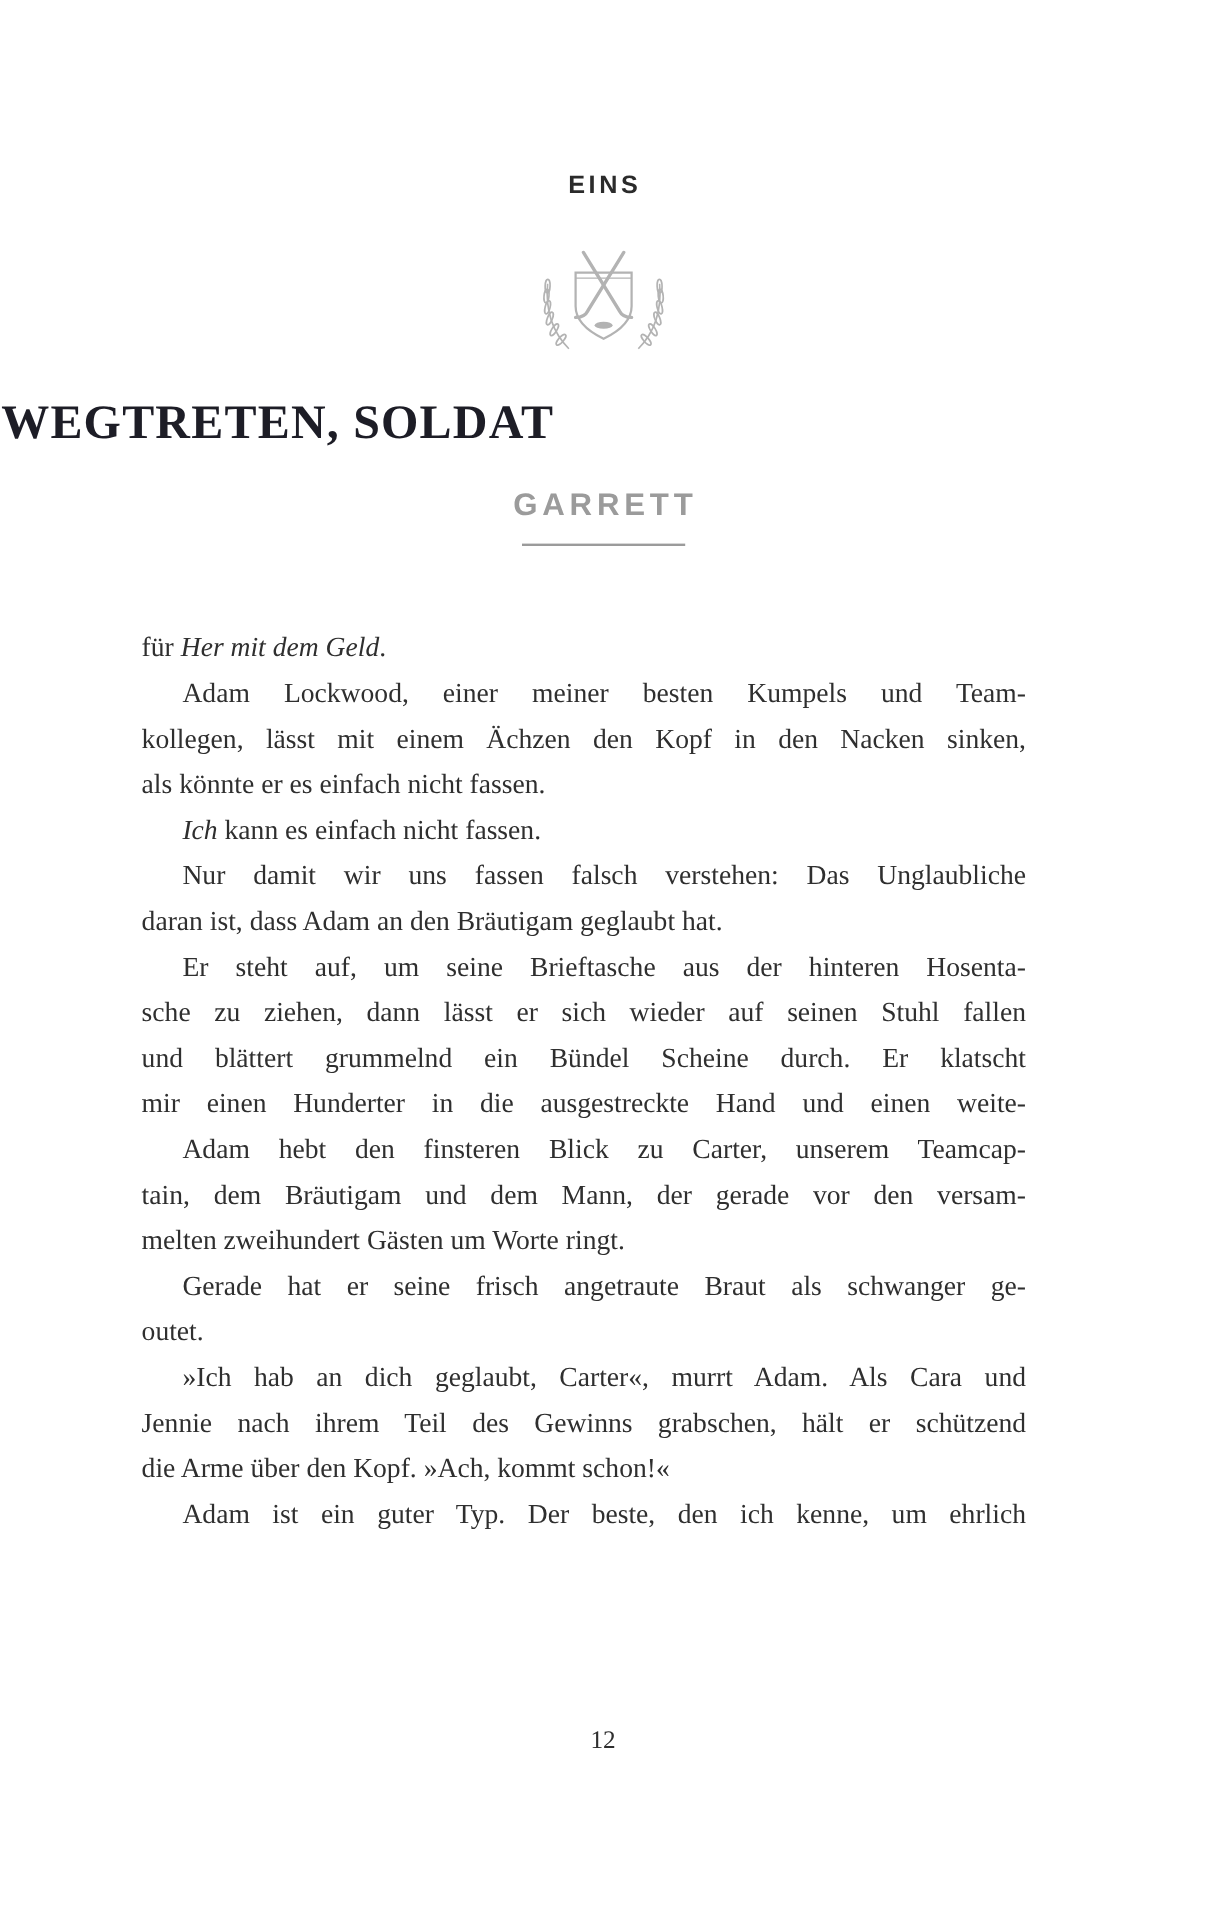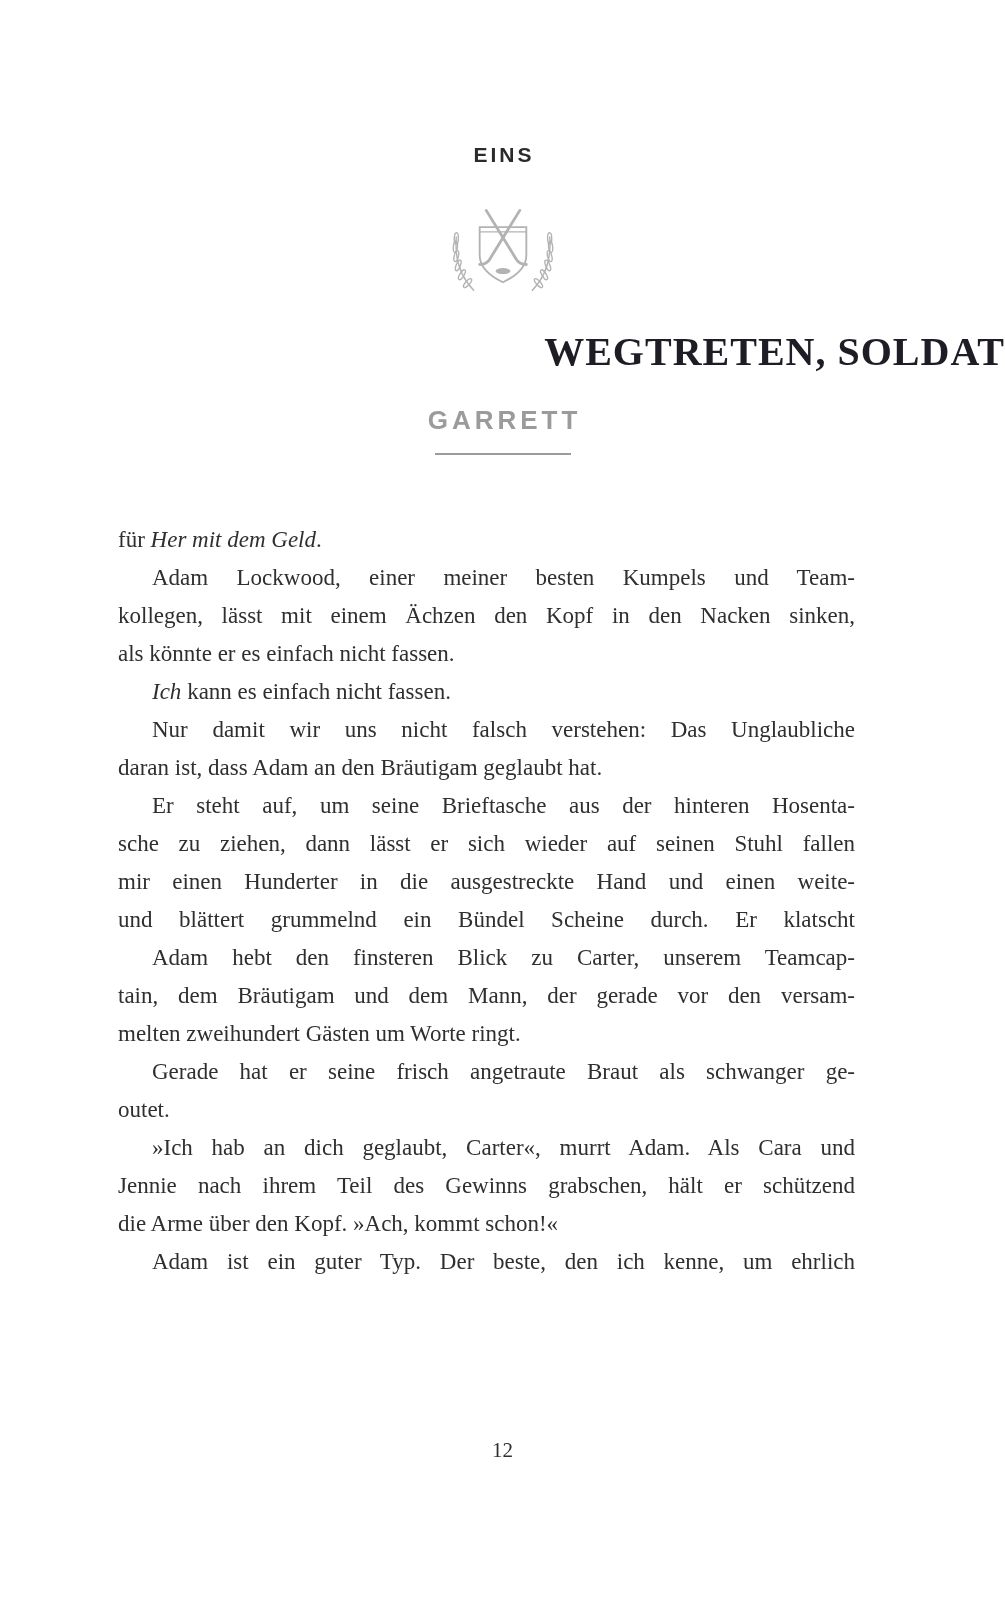--- a/index.html
+++ b/index.html
@@ -27,21 +27,21 @@
     text-indent: 3px;
     color: #2b2b2b;
   }
   .emblem {
     margin-top: 32px;
     display: flex;
     justify-content: center;
   }
   .chapter-title {
     margin-top: 26px;
-    text-align: right;
+    text-align: left;
     font-family: "Liberation Serif", serif;
     font-size: 40px;
     font-weight: 700;
     letter-spacing: 1px;
     text-indent: 1px;
     color: #1d1d26;
   }
   .pov-name {
     margin-top: 30px;
     text-align: center;
@@ -135,28 +135,28 @@
       </div>
       <div class="paragraph">
         <div class="line fill indent">Adam Lockwood, einer meiner besten Kumpels und Team-</div>
         <div class="line fill">kollegen, lässt mit einem Ächzen den Kopf in den Nacken sinken,</div>
         <div class="line">als könnte er es einfach nicht fassen.</div>
       </div>
       <div class="paragraph">
         <div class="line indent"><em>Ich</em> kann es einfach nicht fassen.</div>
       </div>
       <div class="paragraph">
-        <div class="line fill indent">Nur damit wir uns nicht falsch verstehen: Das Unglaubliche</div>
+        <div class="line fill indent">Nur damit wir uns fassen falsch verstehen: Das Unglaubliche</div>
         <div class="line">daran ist, dass Adam an den Bräutigam geglaubt hat.</div>
       </div>
       <div class="paragraph">
         <div class="line fill indent">Er steht auf, um seine Brieftasche aus der hinteren Hosenta-</div>
         <div class="line fill">sche zu ziehen, dann lässt er sich wieder auf seinen Stuhl fallen</div>
+        <div class="line fill">und blättert grummelnd ein Bündel Scheine durch. Er klatscht</div>
         <div class="line fill">mir einen Hunderter in die ausgestreckte Hand und einen weite-</div>
-        <div class="line fill">und blättert grummelnd ein Bündel Scheine durch. Er klatscht</div>
       </div>
       <div class="paragraph">
         <div class="line fill indent">Adam hebt den finsteren Blick zu Carter, unserem Teamcap-</div>
         <div class="line fill">tain, dem Bräutigam und dem Mann, der gerade vor den versam-</div>
         <div class="line">melten zweihundert Gästen um Worte ringt.</div>
       </div>
       <div class="paragraph">
         <div class="line fill indent">Gerade hat er seine frisch angetraute Braut als schwanger ge-</div>
         <div class="line">outet.</div>
       </div>

